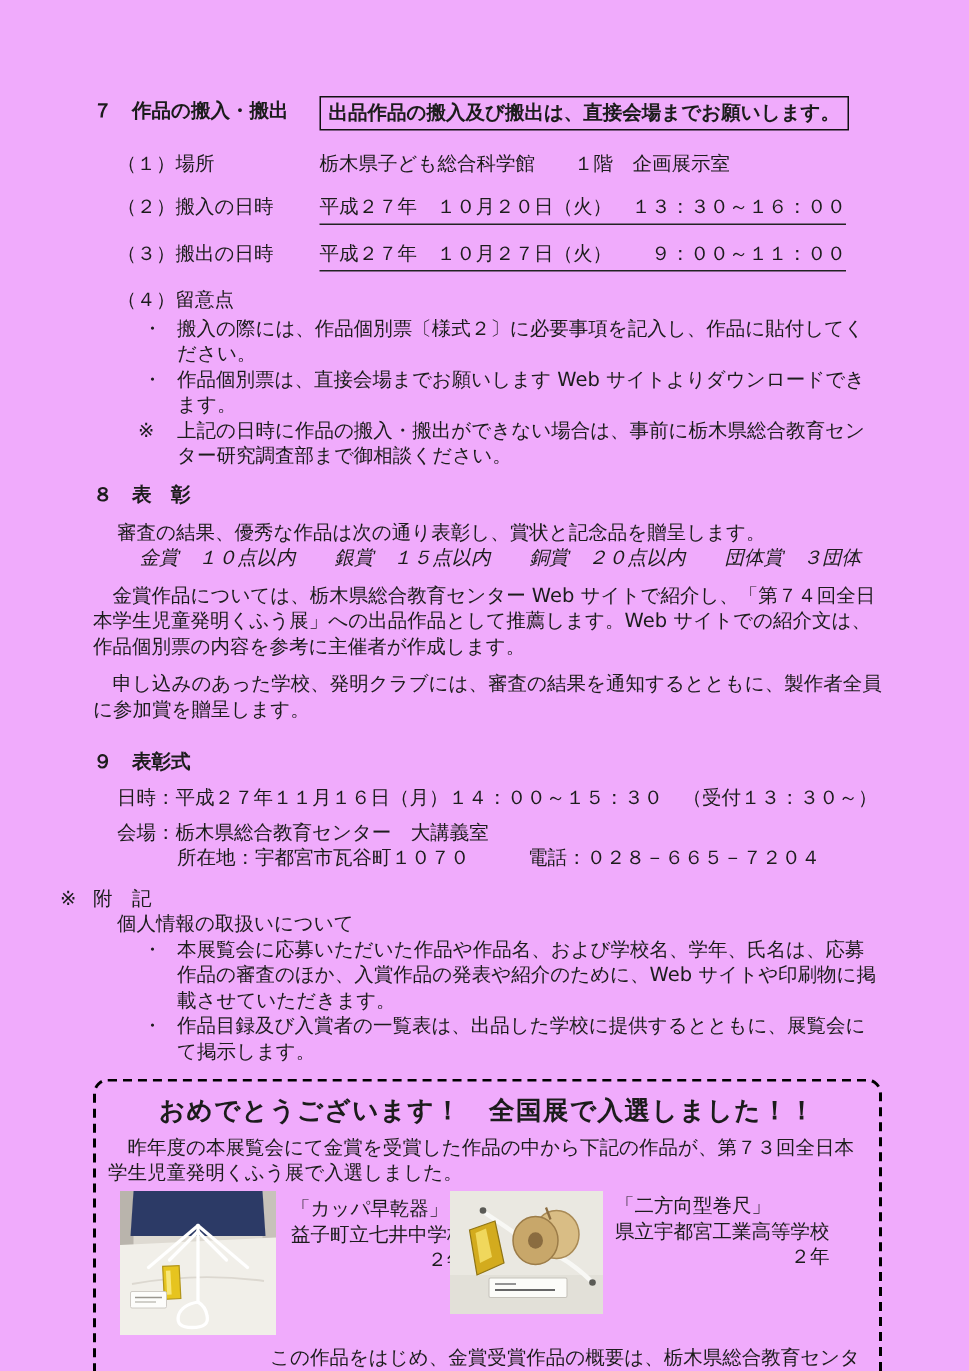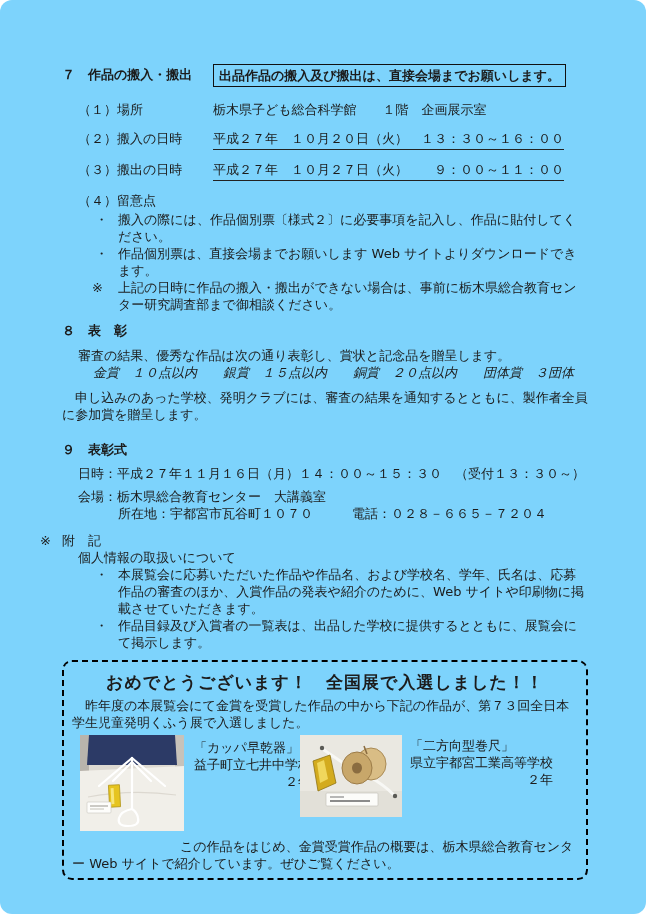--- a/index.html
+++ b/index.html
@@ -1,27 +1,26 @@
 <!DOCTYPE html>
 <html lang="ja"><head>
 <meta charset="utf-8">
 <style>
   html,body{margin:0;padding:0;background:#ffffff;}
   .page{
     position:relative;
     width:646px;height:914px;
     box-sizing:border-box;
     padding:64px 58px 0 62px;
-    background:#7dd3fc;
+    background:#f0abfc;
     color:#1c1c1c;
     font-family:"DejaVu Sans",sans-serif;
     font-size:13px;
     line-height:17px;
     overflow:hidden;
-    border-radius:12px;
   }
   
   .s7-head{display:flex;align-items:flex-start;margin-bottom:14px;}
   .s7-title{font-weight:bold;width:151px;flex:none;padding-top:2px;}
   .notice-box{
     border:1.5px solid #111;
     padding:2px 5px 2px 5px;
     font-weight:bold;
     white-space:nowrap;
   }
@@ -54,21 +53,21 @@
     width:526px;
     margin-top:9px;
     border:2.5px dashed #000;
     border-radius:10px;
     padding:6px 8px 6px 8px;
   }
   .congrats .title{
     font-size:17px;font-weight:bold;letter-spacing:1px;
     text-align:center;line-height:24px;margin-top:2px;
   }
-  .congrats .intro{margin-top:4px;text-indent:1em;font-family:Liberation Mono, monospace;}
+  .congrats .intro{margin-top:4px;text-indent:1em;}
   .works-row{position:relative;height:100px;margin-top:3px;}
   .photo1{position:absolute;left:8px;top:0;}
   .cap1{position:absolute;left:122px;top:4px;line-height:17px;}
   .photo2{position:absolute;left:228px;top:0;}
   .cap2{position:absolute;left:338px;top:2px;line-height:17px;}
   .cap .grade{padding-left:4px;text-align:right;}
   .congrats .outro{margin-top:3px;text-indent:108px;}
 </style>
 </head>
 <body>
@@ -103,20 +102,21 @@
     <span class="t">作品個別票は、直接会場までお願いします Web サイトよりダウンロードできます。</span>
   </div>
   <div class="note" style="margin-left:30px;">
     <span class="m" style="width:26px;">※</span>
     <span class="t">上記の日時に作品の搬入・搬出ができない場合は、事前に栃木県総合教育センター研究調査部まで御相談ください。</span>
   </div>
 
   <div class="sec-h"><span>８</span>　<span>表　彰</span></div>
   <div class="p-intro">審査の結果、優秀な作品は次の通り表彰し、賞状と記念品を贈呈します。</div>
   <div class="awards">金賞　１０点以内　　銀賞　１５点以内　　銅賞　２０点以内　　団体賞　３団体</div>
+  <p class="para">金賞作品については、栃木県総合教育センター Web サイトで紹介し、「第７４回全日本学生児童発明くふう展」への出品作品として推薦します。Web サイトでの紹介文は、作品個別票の内容を参考に主催者が作成します。</p>
   <p class="para">申し込みのあった学校、発明クラブには、審査の結果を通知するとともに、製作者全員に参加賞を贈呈します。</p>
 
   <div class="sec-h" style="margin-top:18px;"><span>９</span>　<span>表彰式</span></div>
   <div class="s9-line">日時：平成２７年１１月１６日（月）１４：００～１５：３０　（受付１３：３０～）</div>
   <div class="s9-line">会場：栃木県総合教育センター　大講義室</div>
   <div class="s9-addr">所在地：宇都宮市瓦谷町１０７０　　　電話：０２８－６６５－７２０４</div>
 
   <div class="apx-head">
     <span class="m">※</span>
     <span class="t">附　記</span>

